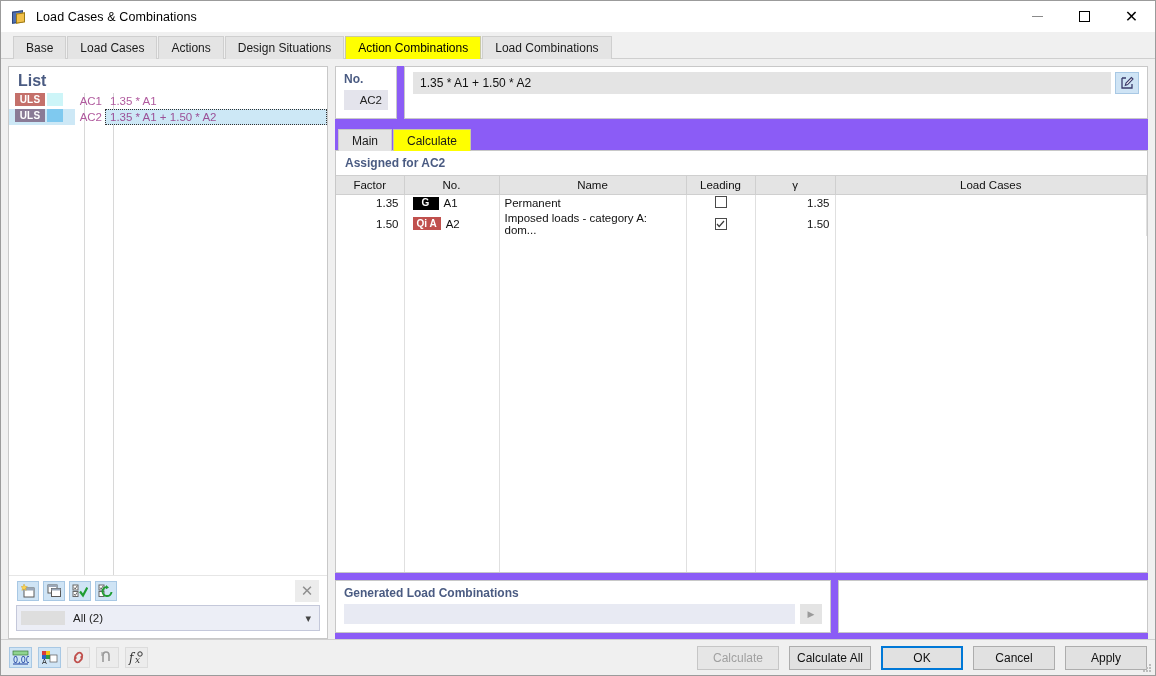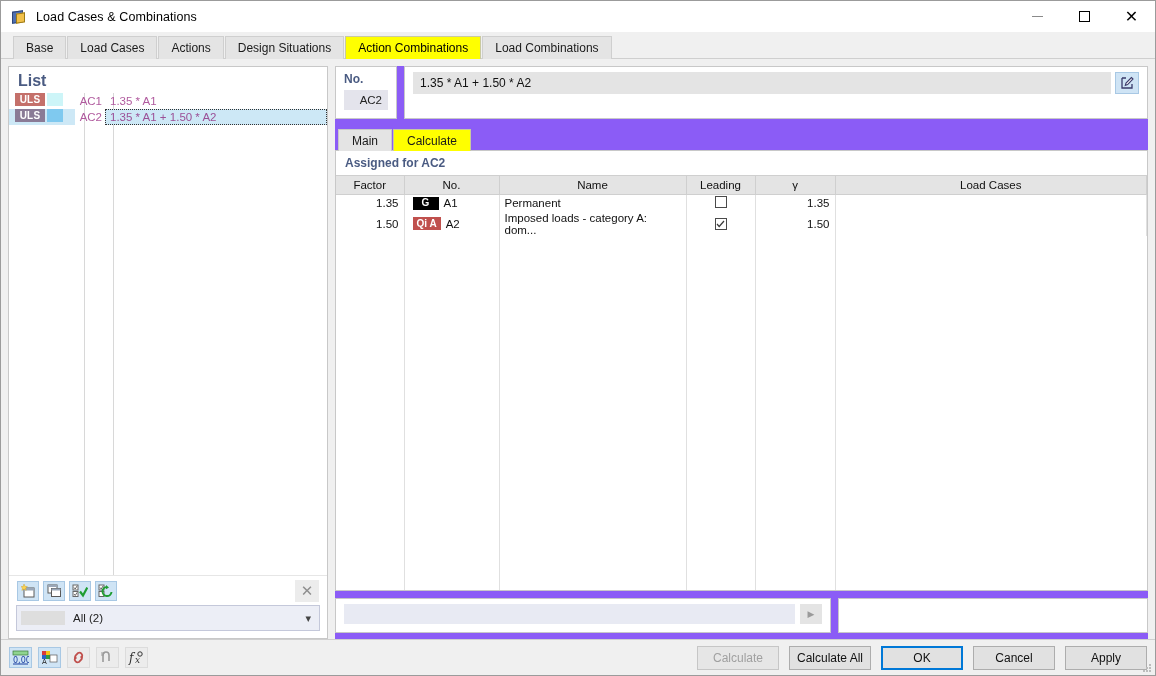--- a/index.html
+++ b/index.html
@@ -499,20 +499,21 @@
           <div class="vline" style="left:68px;"></div>
           <div class="vline" style="left:163px;"></div>
           <div class="vline" style="left:350px;"></div>
           <div class="vline" style="left:419px;"></div>
           <div class="vline" style="left:499px;"></div>
         </div>
       </div>
 
       <div class="bottom-row">
         <div class="glc-box">
+          <div class="box-label">Generated Load Combinations</div>
           <div class="glc-field-row">
             <div class="glc-field"></div>
             <div class="play-btn">▶</div>
           </div>
         </div>
         <div class="side-box"></div>
       </div>
 
     </div>
   </div>

